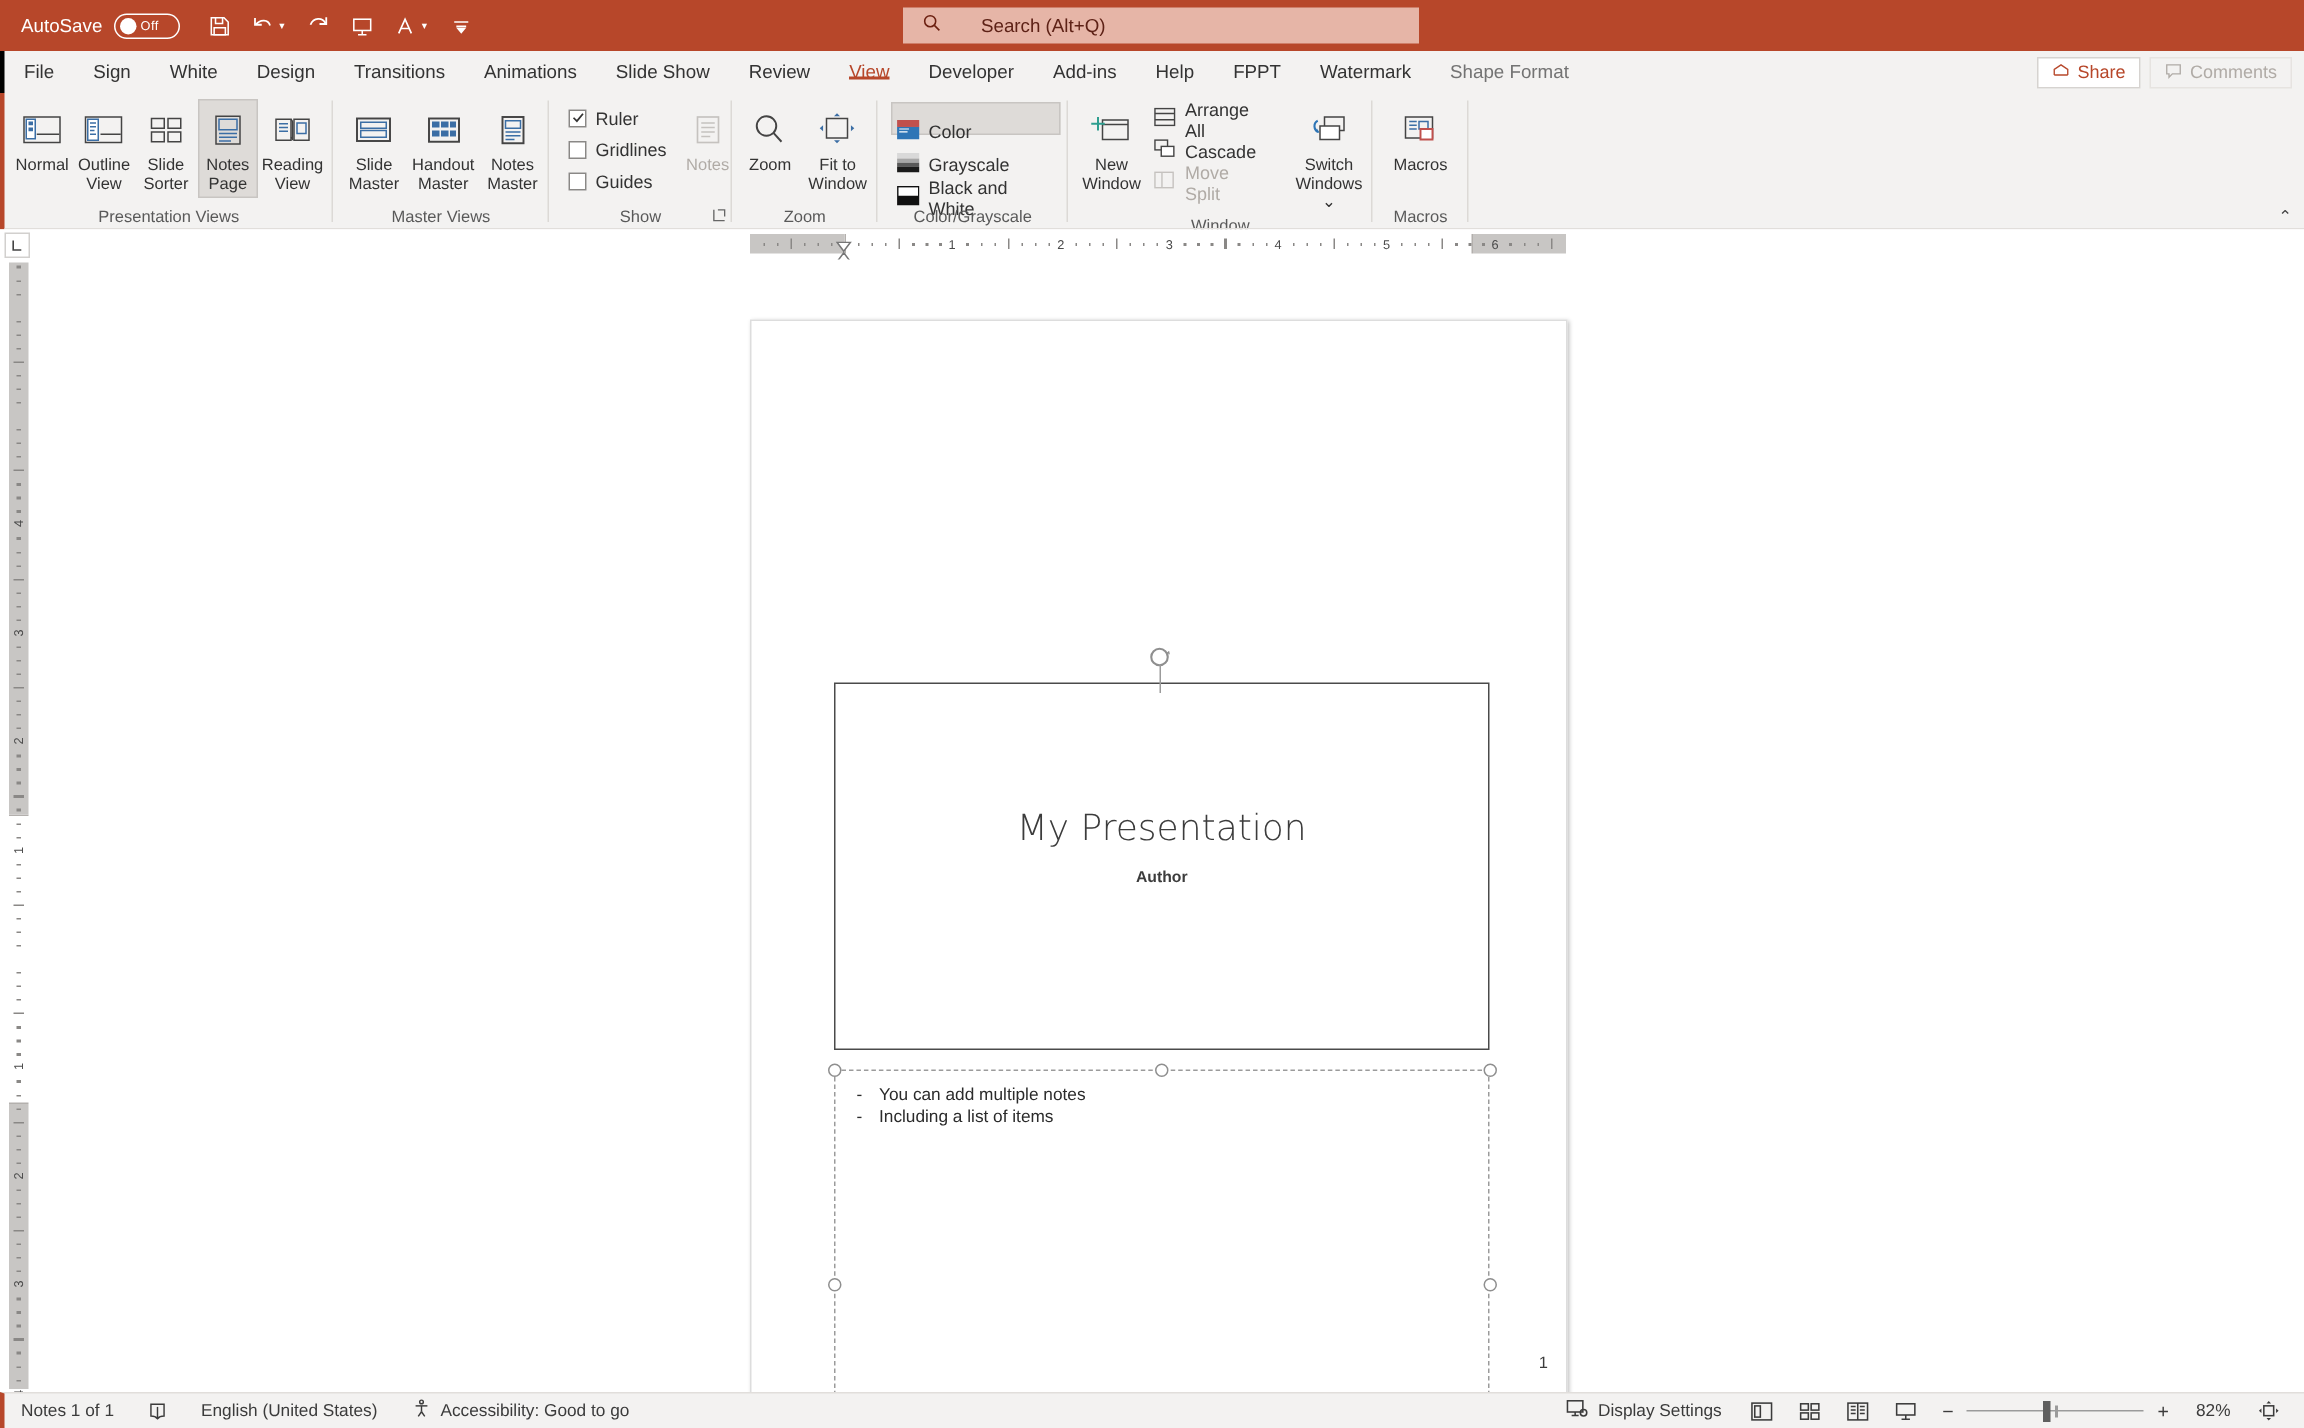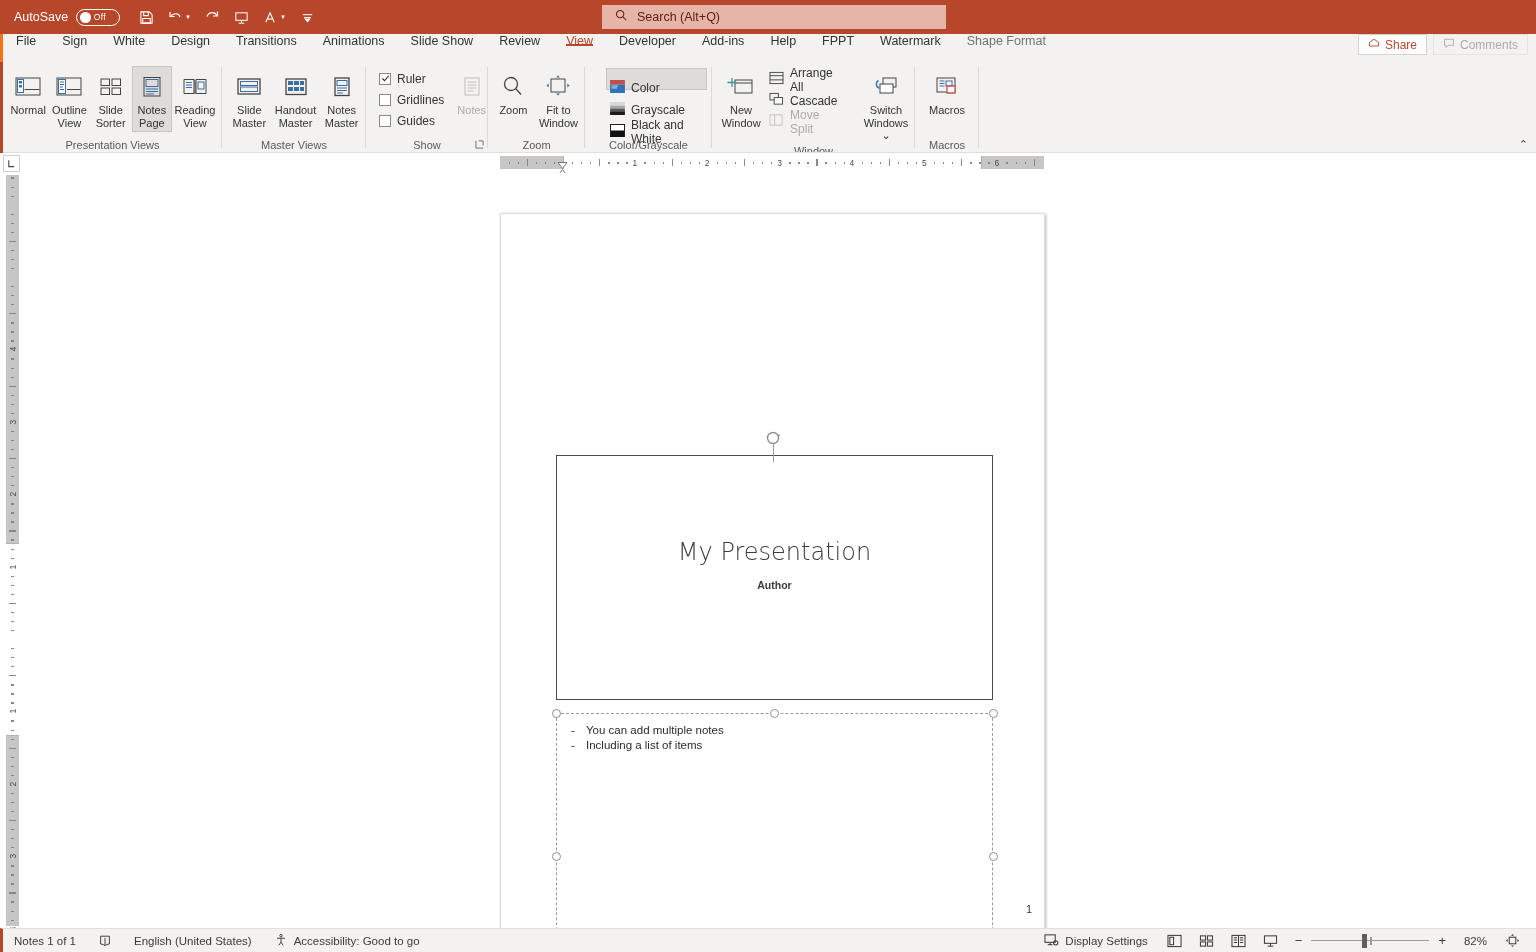--- a/index.html
+++ b/index.html
@@ -33,39 +33,39 @@
   }
   .qat-btn svg { display: block; }
   .qat-caret { font-size: 7px; color: #fff; margin-left: -5px; width: 10px; }
   .doctitle {
     position: absolute; left: 0; right: 0; text-align: center;
     font-size: 12.5px; color: #fff; pointer-events: none;
   }
   .doctitle span { pointer-events: auto; }
   .searchbox {
     position: absolute; left: 602px; top: 5px; width: 344px; height: 24px;
-    background: #E6B5A7; display: flex; align-items: center; gap: 9px; padding-left: 12px;
+    background: #E6B5A7; display: flex; align-items: center; gap: 26px; padding-left: 12px;
   }
   .searchbox .sicon { color: #6b1f10; }
   .searchbox .stext { font-size: 12.5px; color: #5d2116; }
   .tb-right { position: absolute; right: 0; top: 0; height: 34px; display: flex; align-items: center; }
   .signin {
     background: #fff; color: #B7472A; font-size: 12px;
     padding: 3px 12px; margin-right: 10px; border: none; border-radius: 1px;
   }
   .winbtn {
     width: 46px; height: 34px; display: flex; align-items: center; justify-content: center;
     color: #fff;
   }
 
   
   .tabstrip {
     height: 28px; background: #F3F2F1;
-    display: flex; align-items: flex-start;
-    border-left: 3px solid #f97316;
+    display: flex; align-items: center;
+    border-left: 3px solid #000000;
     position: relative;
   }
   .tab {
     padding: 0 13px; display: flex; align-items: center;
     font-size: 12.5px; color: #333; position: relative; white-space: nowrap;
   }
   .tab.active { color: #B7472A; }
   .tab.active::after {
     content: ""; position: absolute; left: 13px; right: 13px; bottom: 2px;
     height: 2px; background: #B7472A;
@@ -113,21 +113,21 @@
     font-size: 12px; color: #333; height: 21px; padding: 0 3px;
   }
   .smallitem.disabled { color: #B0ABA6; }
   .chk {
     width: 12px; height: 12px; border: 1px solid #8A8886; background: #fff;
     display: flex; align-items: center; justify-content: center;
   }
   .stack { display: flex; flex-direction: column; justify-content: flex-start; padding-top: 2px; }
   .colitem {
     display: flex; align-items: center; gap: 6px; font-size: 12px; color: #333;
-    height: 22px; padding: 17px 7px 0 3px; border: 1px solid transparent; margin-left: 12px;
+    height: 22px; padding: 17px 7px 0 3px; border: 1px solid transparent;
   }
   .colitem.sel { background: #DEDBD8; border: 1px solid #C8C5C2; }
   .launcher { position: absolute; right: 4px; bottom: 2px; font-size: 10px; color: #666; }
   .collapse-ribbon {
     position: absolute; right: 8px; bottom: 2px; font-size: 11px; color: #444;
   }
   .ribbon-underline {
     position: absolute; left: 0; right: 0; bottom: 0; height: 1px; background: #E1DEDB;
   }
 

